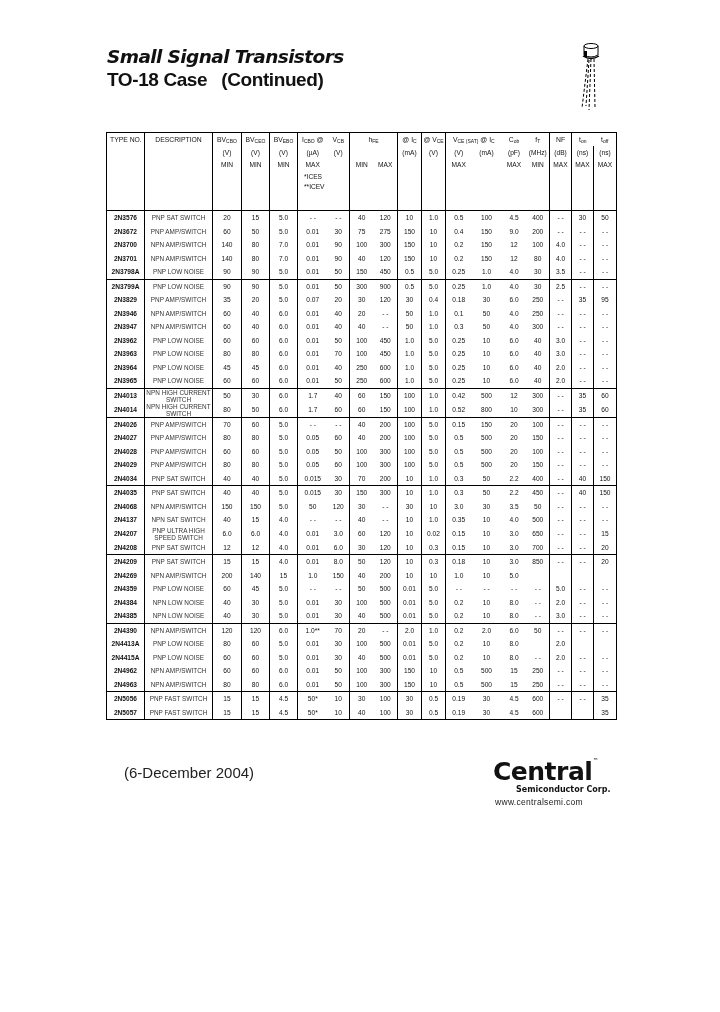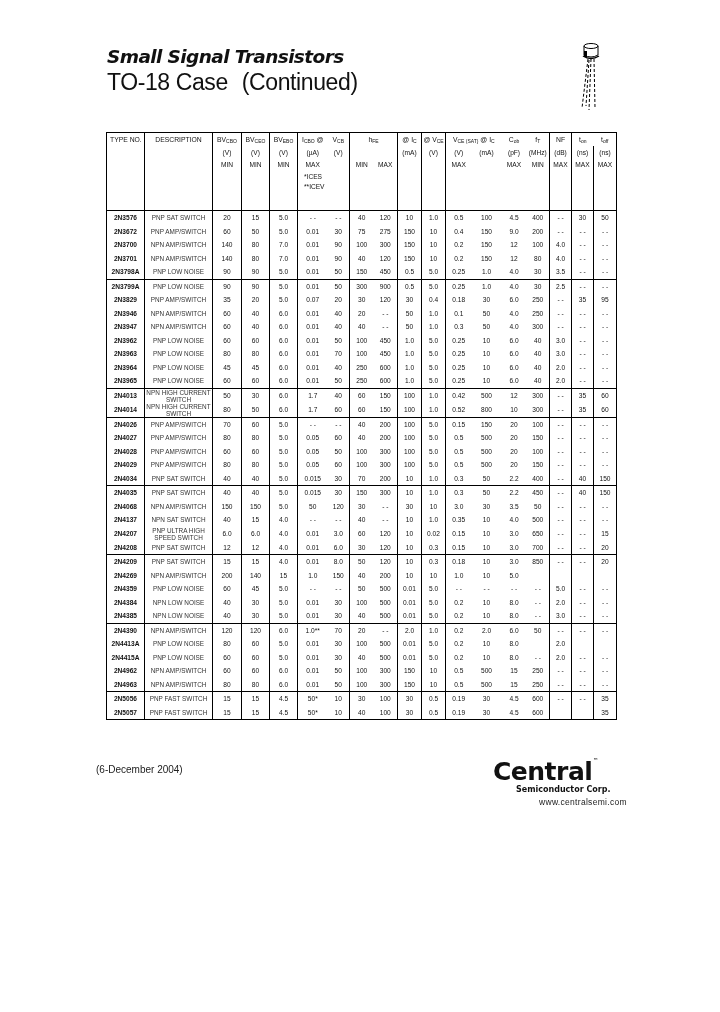--- a/index.html
+++ b/index.html
@@ -1,39 +1,39 @@
 <!DOCTYPE html>
 <html><head>
   <meta charset="utf-8">
   <style>
     html, body { margin:0; padding:0; background:#ffffff; }
     body { width:720px; height:1012px; position:relative; overflow:hidden; font-family:"Liberation Sans", sans-serif; color:#111; }
     .title { position:absolute; left:107px; top:46px; font-family:"DejaVu Sans", sans-serif; font-weight:bold; font-size:18.5px; letter-spacing:-0.6px; color:#111;font-style:italic; }
-    .subtitle { position:absolute; left:107px; top:69px; font-size:23px; letter-spacing:-0.4px; color:#111; }
+    .subtitle { position:absolute; left:107px; top:69px; font-size:19px; letter-spacing:-0.4px; color:#111;font-weight:bold; }
     .subtitle .cont { margin-left:14px; }
     .pkg { position:absolute; left:578px; top:42px; width:30px; height:72px; }
     table.spec { position:absolute; left:106px; top:132px; width:510px; border-collapse:collapse; table-layout:fixed; font-size:6.6px; }
     table.spec th, table.spec td { padding:0; text-align:center; line-height:13.5px; white-space:nowrap; overflow:hidden; }
     table.spec thead th { font-weight:normal; vertical-align:top; line-height:10px; padding-top:2px; }
     table.spec thead tr.h1 th { font-size:6.8px; }
     table.spec thead tr.h4 td { height:18px; }
     .bl { border-left:1px solid #000; }
     .br { border-right:1px solid #000; }
     table.spec { border:1px solid #000; }
     table.spec thead { border-bottom:1px solid #000; }
     tr.grp-end td { border-bottom:1px solid #000; }
     td.type { text-align:left; padding-left:3px; font-weight:bold; font-size:6.6px; }
     td.desc { text-align:left; padding-left:4px; font-size:6.4px; color:#333; }
     td.desc.two { line-height:7px; white-space:normal; }
     sub { font-size:5px; vertical-align:-1px; }
-    .footer-date { position:absolute; left:96px; top:764px; font-size:10px; color:#222; }
+    .footer-date { position:absolute; left:124px; top:764px; font-size:15px; color:#222; }
     .logo { position:absolute; left:493px; top:757px; font-family:"DejaVu Sans", sans-serif; font-weight:bold; font-size:25px; letter-spacing:-0.5px; color:#111; }
     .logo .tm { font-size:5px; vertical-align:top; margin-left:1px; }
     .logo-sub { position:absolute; left:496px; top:785px; font-family:"DejaVu Sans", sans-serif; font-weight:bold; font-size:8px; color:#111;padding-left:20px; }
-    .logo-url { position:absolute; left:495px; top:797px; font-size:8.5px; color:#222; letter-spacing:0.3px;margin-left:44px; }
+    .logo-url { position:absolute; left:495px; top:797px; font-size:8.5px; color:#222; letter-spacing:0.3px; }
   </style>
 </head>
 <body>
 
 <div class="title">Small Signal Transistors</div>
 <div class="subtitle">
   <span>TO-18 Case</span><span class="cont">(Continued)</span>
 </div>
 
 <svg class="pkg" viewBox="0 0 30 72" xmlns="http://www.w3.org/2000/svg">

